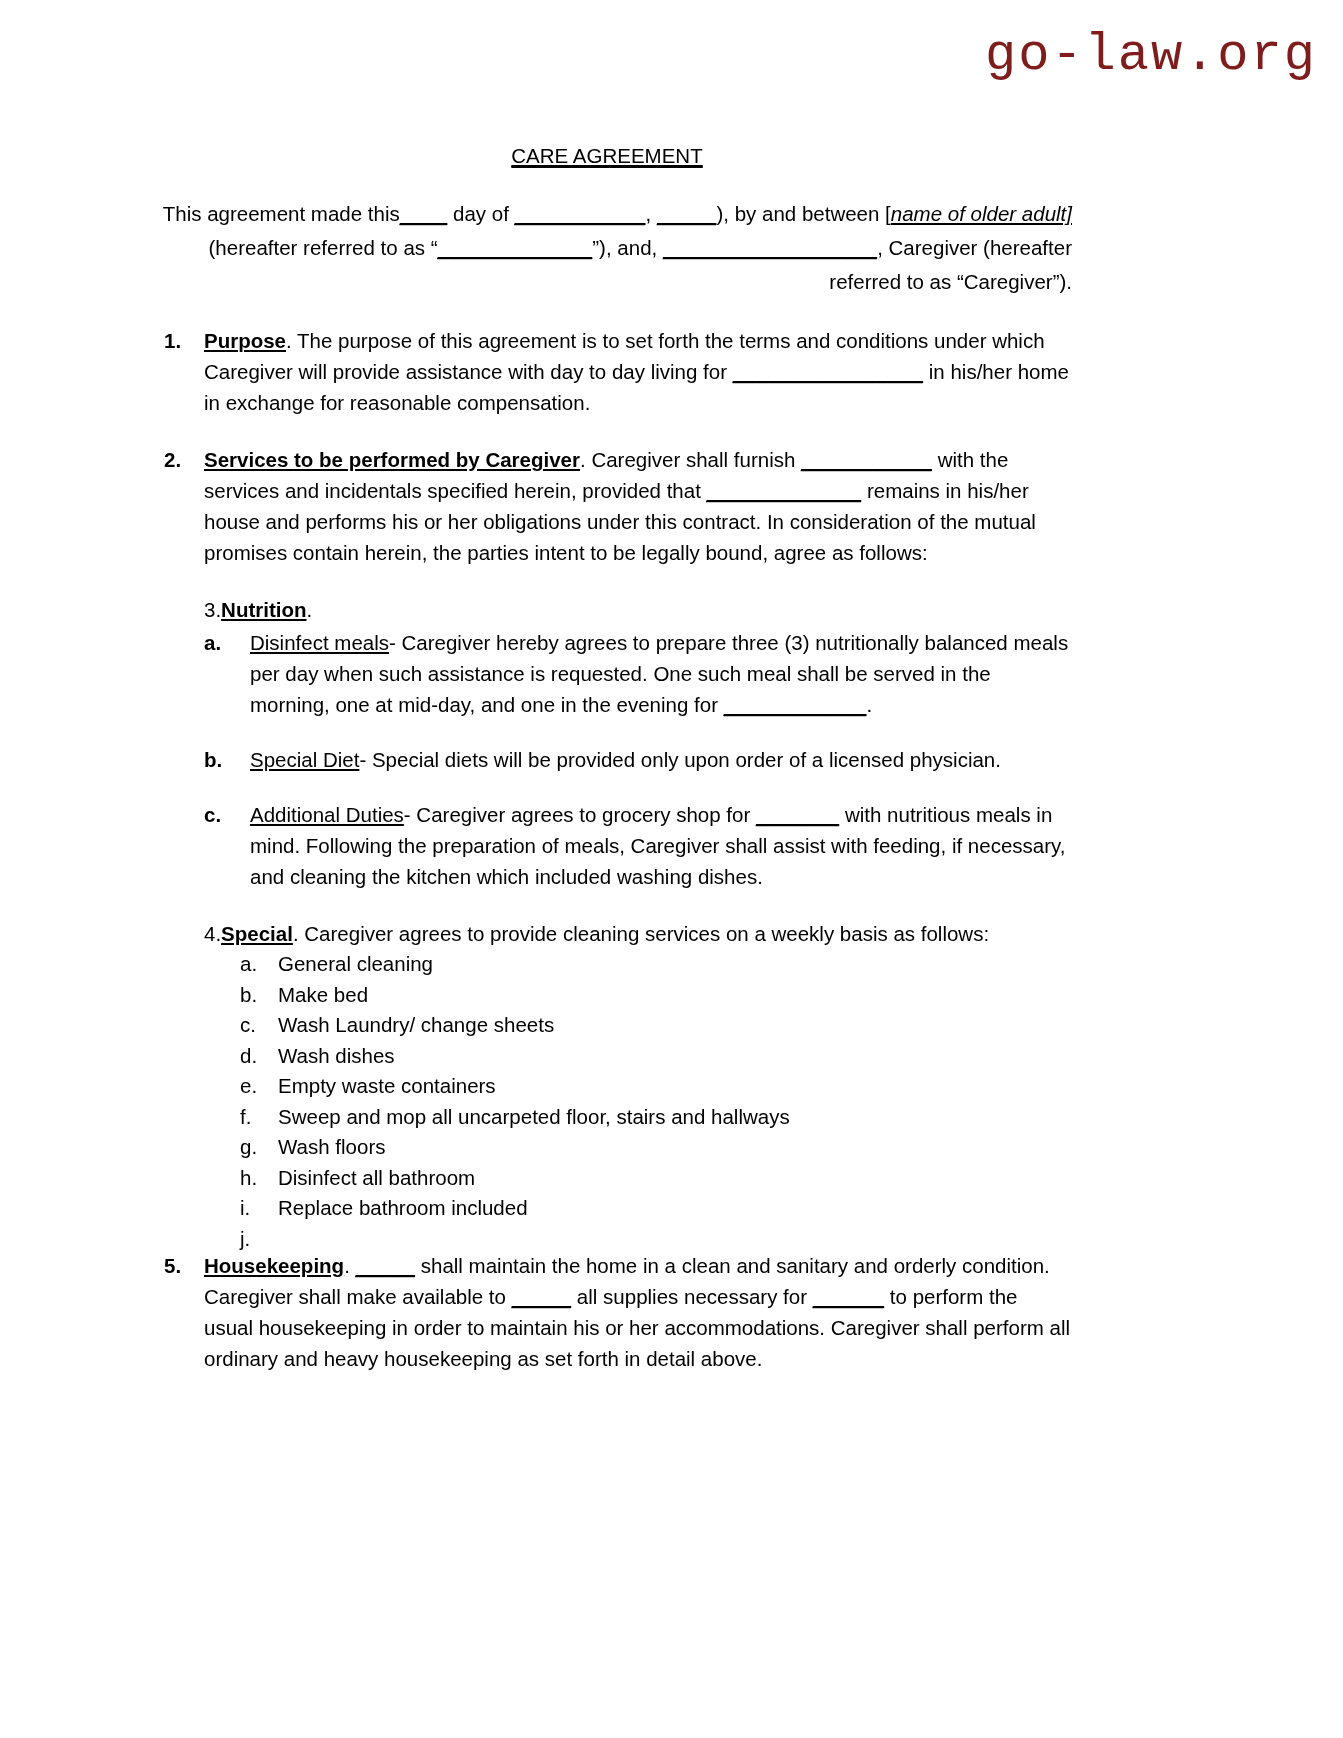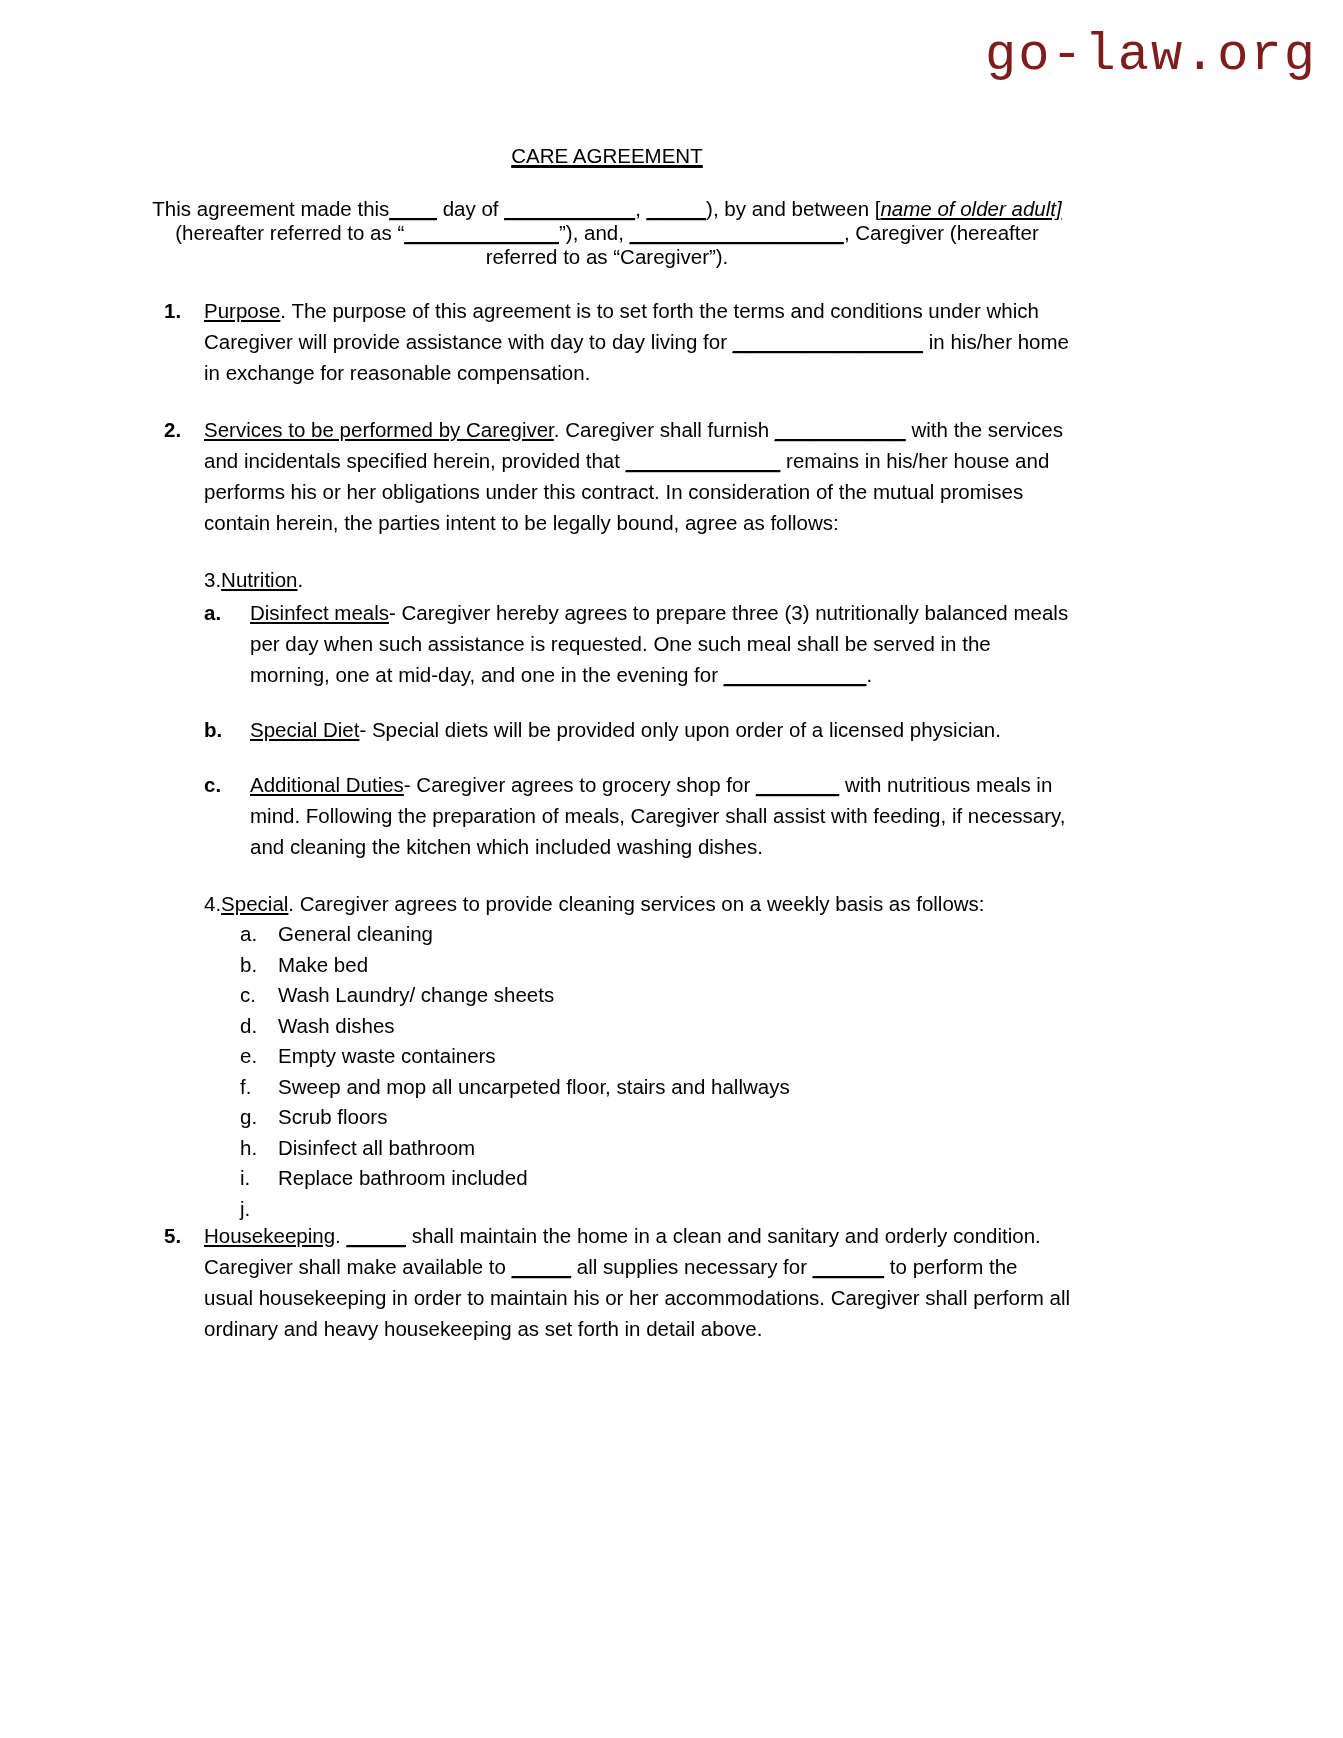--- a/index.html
+++ b/index.html
@@ -52,22 +52,22 @@
     font-size: 20.5px;
     text-decoration: underline;
   }
   .doc-title span {
     text-decoration: underline;
     text-underline-offset: 3px;
   }
 
   .intro {
     margin: 0 0 0 0;
-    text-align: center;
-    line-height: 24px;
+    text-align: right;
+    line-height: 34px;
   }
 
   .blank { text-decoration: underline; letter-spacing: 0.5px; }
   .ital-under { font-style: italic; text-decoration: underline; }
 
   
   ol.top {
     list-style: none;
     margin: 26px 0 0 0;
     padding: 0;
@@ -79,21 +79,21 @@
     line-height: 31px;
   }
   ol.top > li > .marker {
     position: absolute;
     left: 22px;
     top: 0;
     font-weight: bold;
     width: 34px;
   }
   .lead {
-    font-weight: normal;
+    font-weight: bold;
     text-decoration: underline;
     text-underline-offset: 2px;
     margin-top: 16px;
   }
 
   
   ol.sub-bold {
     list-style: none;
     margin: 0;
     padding: 0;
@@ -182,21 +182,21 @@
         <div>
           <span class="marker">4.</span><span class="lead">Special</span><span>.  Caregiver agrees to provide cleaning services on a weekly basis as follows:</span>
         </div>
         <ol class="sub-plain">
           <li><span class="smarker">a.</span><span>General cleaning</span></li>
           <li><span class="smarker">b.</span><span>Make bed</span></li>
           <li><span class="smarker">c.</span><span>Wash Laundry/ change sheets</span></li>
           <li><span class="smarker">d.</span><span>Wash dishes</span></li>
           <li><span class="smarker">e.</span><span>Empty waste containers</span></li>
           <li><span class="smarker">f.</span><span>Sweep and mop all uncarpeted floor, stairs and hallways</span></li>
-          <li><span class="smarker">g.</span><span>Scrub floors</span></li>
+          <li><span class="smarker">g.</span><span>Wash floors</span></li>
           <li><span class="smarker">h.</span><span>Disinfect all bathroom</span></li>
           <li><span class="smarker">i.</span><span>Replace bathroom included</span></li>
           <li><span class="smarker">j.</span></li>
         </ol>
       </li>
 
       <li>
         <span class="marker">5.</span><span class="lead">Housekeeping</span><span>. </span><span class="blank">_____</span><span> shall maintain the home in a clean and sanitary and orderly condition. Caregiver shall make available to </span><span class="blank">_____</span><span> all supplies necessary for </span><span class="blank">______</span><span> to perform the usual housekeeping in order to maintain his or her accommodations.  Caregiver shall perform all ordinary and heavy housekeeping as set forth in detail above.</span>
       </li>
 

